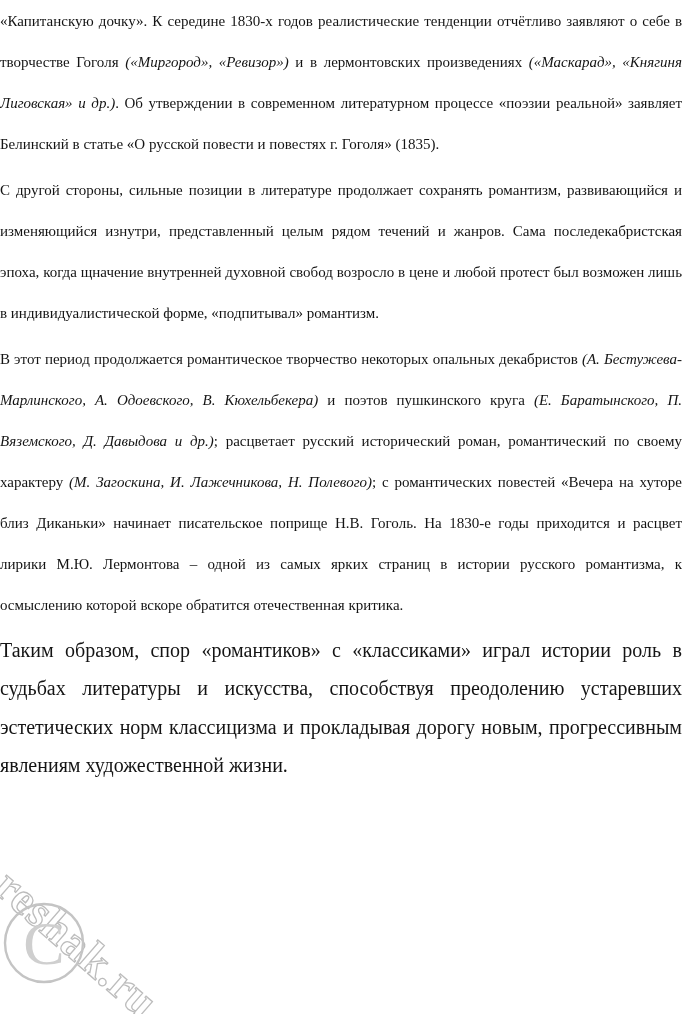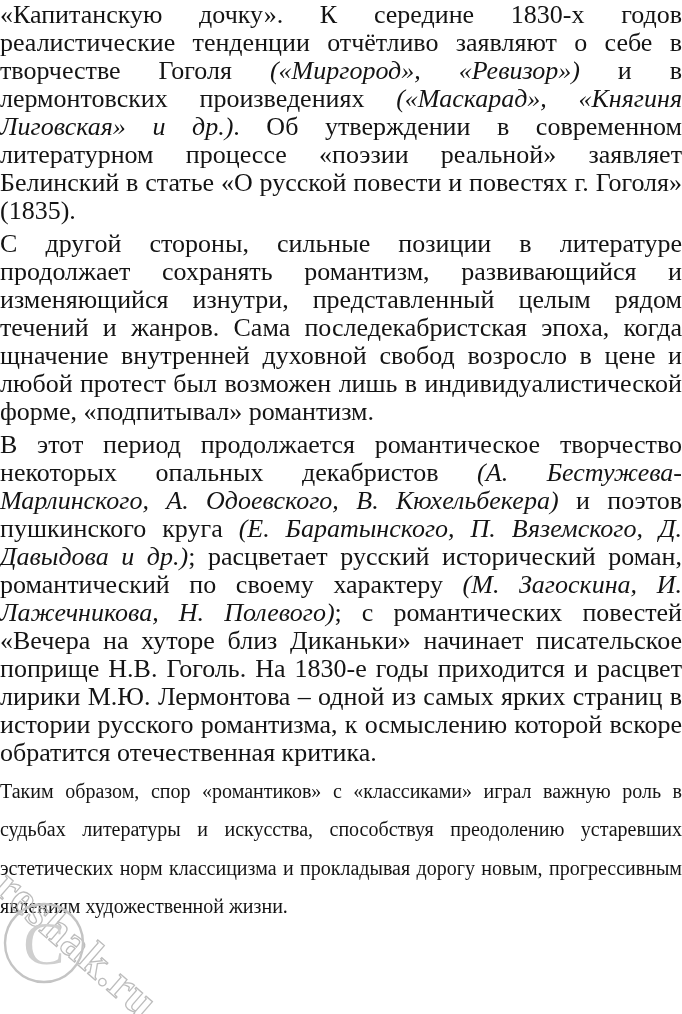--- a/index.html
+++ b/index.html
@@ -26,22 +26,22 @@
     left: 0;
     top: 0;
     width: 682px;
     padding: 0;
   }
   p.para {
     margin: 0 0 5px 0;
     padding: 0;
     text-align: justify;
     text-justify: inter-word;
-    font-size: 26px;
-    line-height: 28px;
+    font-size: 15px;
+    line-height: 41px;
     color: #141414;
     -webkit-font-smoothing: antialiased;
   }
   p.para:first-child {
     margin-top: 1px;
   }
   p.para.tight {
     line-height: 38.3px;
     font-size: 20px;
     margin-top: 3px;
@@ -87,21 +87,21 @@
 </style>
 </head>
 <body>
 
 <div id="page">
 
   <div id="text-column">
     <p class="para"><span>«Капитанскую дочку». К середине 1830-х годов реалистические тенденции отчётливо заявляют о себе в творчестве Гоголя </span><span class="it">(«Миргород», «Ревизор»)</span><span> и в лермонтовских произведениях </span><span class="it">(«Маскарад», «Княгиня Лиговская» и др.)</span><span>. Об утверждении в современном литературном процессе «поэзии реальной» заявляет Белинский в статье «О русской повести и повестях г. Гоголя» (1835).</span></p>
     <p class="para"><span>С другой стороны, сильные позиции в литературе продолжает сохранять романтизм, развивающийся и изменяющийся изнутри, представленный целым рядом течений и жанров. Сама последекабристская эпоха, когда щначение внутренней духовной свобод возросло в цене и любой протест был возможен лишь в индивидуалистической форме, «подпитывал» романтизм.</span></p>
     <p class="para"><span>В этот период продолжается романтическое творчество некоторых опальных декабристов </span><span class="it">(А. Бестужева-Марлинского, А. Одоевского, В. Кюхельбекера)</span><span> и поэтов пушкинского круга </span><span class="it">(Е. Баратынского, П. Вяземского, Д. Давыдова и др.)</span><span>; расцветает русский исторический роман, романтический по своему характеру </span><span class="it">(М. Загоскина, И. Лажечникова, Н. Полевого)</span><span>; с романтических повестей «Вечера на хуторе близ Диканьки» начинает писательское поприще Н.В. Гоголь. На 1830-е годы приходится и расцвет лирики М.Ю. Лермонтова – одной из самых ярких страниц в истории русского романтизма, к осмыслению которой вскоре обратится отечественная критика.</span></p>
-    <p class="para tight"><span>Таким образом, спор «романтиков» с «классиками» играл важную роль в судьбах литературы и искусства, способствуя преодолению устаревших эстетических норм классицизма и прокладывая дорогу новым, прогрессивным явлениям художественной жизни.</span></p>
+    <p class="para tight"><span>Таким образом, спор «романтиков» с «классиками» играл истории роль в судьбах литературы и искусства, способствуя преодолению устаревших эстетических норм классицизма и прокладывая дорогу новым, прогрессивным явлениям художественной жизни.</span></p>
   </div>
 
   <div id="watermark">
     <div class="wm-text">reshak.ru</div>
     <svg class="wm-copy" viewBox="0 0 84 84">
       <circle cx="42" cy="42" r="39" fill="none" stroke="#c4c4c4" stroke-width="2.4"></circle>
       <text x="42" y="42" text-anchor="middle" dominant-baseline="central" font-family="Liberation Serif, serif" font-size="62" fill="#cfcfcf">C</text>
     </svg>
   </div>
 

